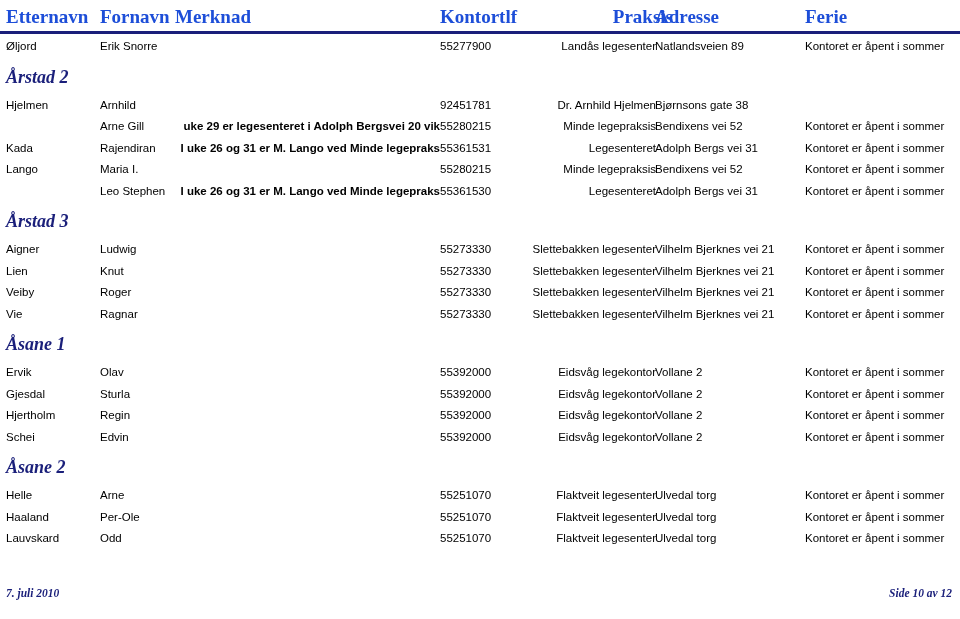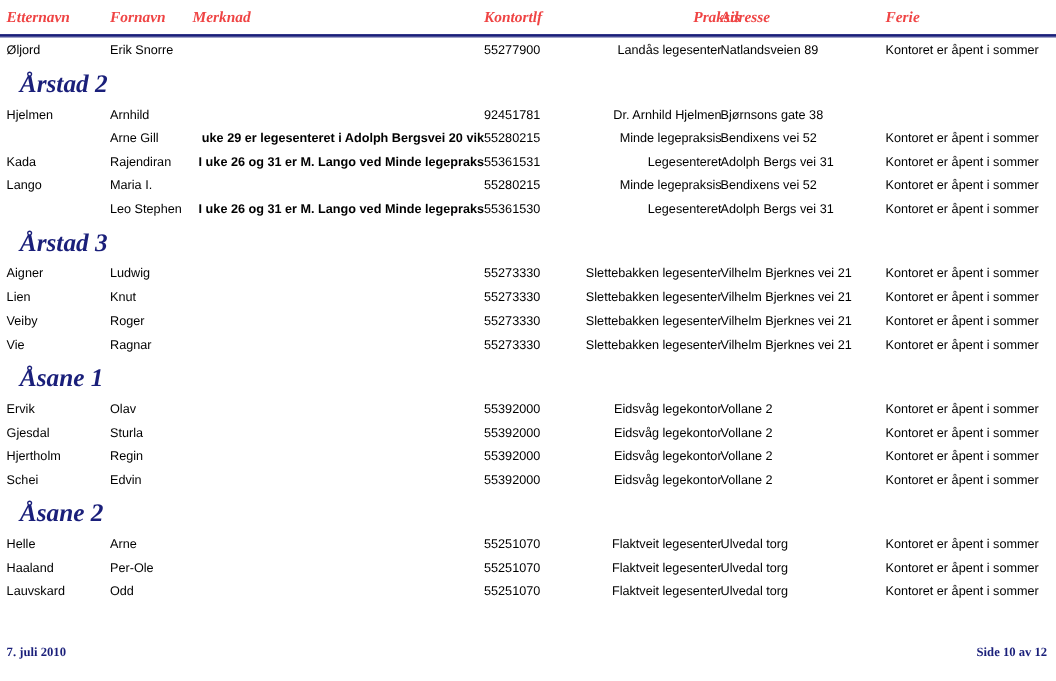--- a/index.html
+++ b/index.html
@@ -47,25 +47,24 @@
   .c-ferie     { left: 805px; width: 155px; text-align: left; }
 
   
   .table-header {
     position: relative;
     height: 24px;
     width: 100%;
   }
   .table-header .cell {
     font-family: "Liberation Serif", serif;
-    font-style: italic;
     font-weight: bold;
-    font-size: 14px;
+    font-size: 19px;
     line-height: 22px;
-    color: #ef4444;
+    color: #1d4ed8;
   }
   .table-header .c-merknad { text-align: left; left: 175px; font-weight: bold; }
   .table-header .c-tlf     { text-align: left; left: 440px; width: 70px; }
   .table-header .c-praksis { left: 513px; }
   .table-header .c-adresse { left: 655px; }
   .table-header .c-ferie   { left: 805px; }
 
   .header-rule {
     width: 100%;
     height: 0;
@@ -73,24 +72,24 @@
     border-bottom: 1px solid #1a1f7a;
     margin-top: 1px;
     margin-bottom: 2px;
   }
 
   
   .section-title {
     font-family: "Liberation Serif", serif;
     font-style: italic;
     font-weight: bold;
-    font-size: 23px;
+    font-size: 18px;
     line-height: 30px;
     color: #1a1f7a;
-    margin-left: 18px;
+    margin-left: 6px;
     padding-top: 4px;
     white-space: nowrap;
   }
   .section {
     margin-bottom: 0;
   }
   .section-rows {
     padding-top: 3px;
   }
 
@@ -98,20 +97,21 @@
   .footer {
     position: absolute;
     left: 0;
     bottom: 14px;
     width: 960px;
     height: 18px;
   }
   .footer span {
     position: absolute;
     font-family: "Liberation Serif", serif;
+    font-style: italic;
     font-weight: bold;
     font-size: 11.5px;
     color: #1a1f7a;
     white-space: nowrap;
   }
   .footer-date { left: 6px; }
   .footer-page { right: 8px; }
 
   .spacer-top { height: 6px; }
 </style>

